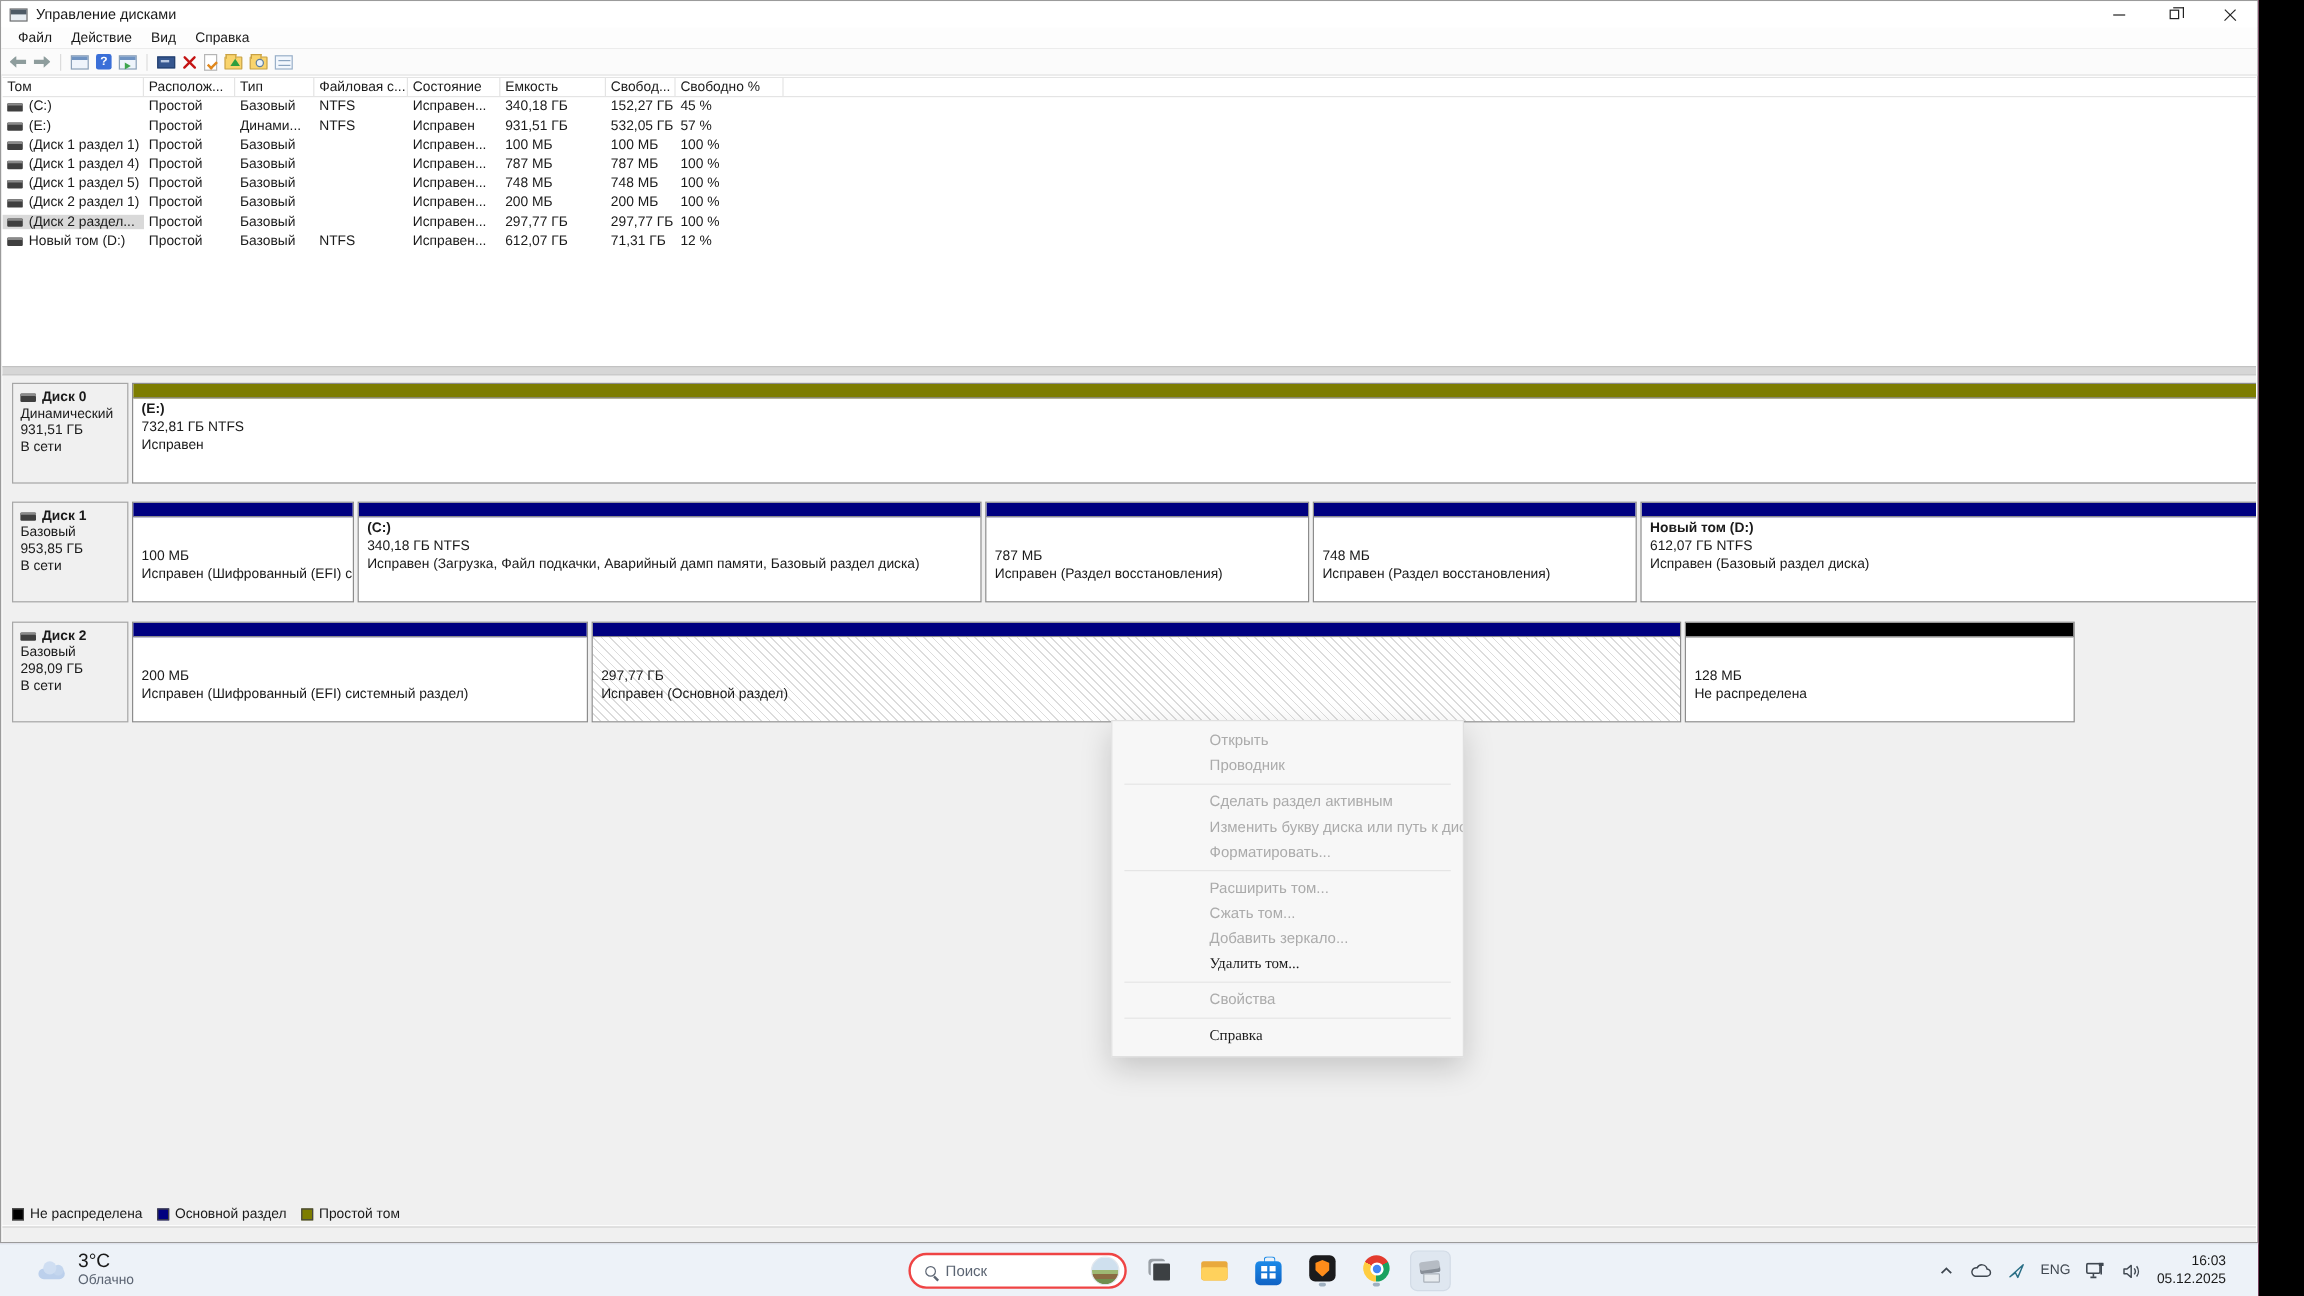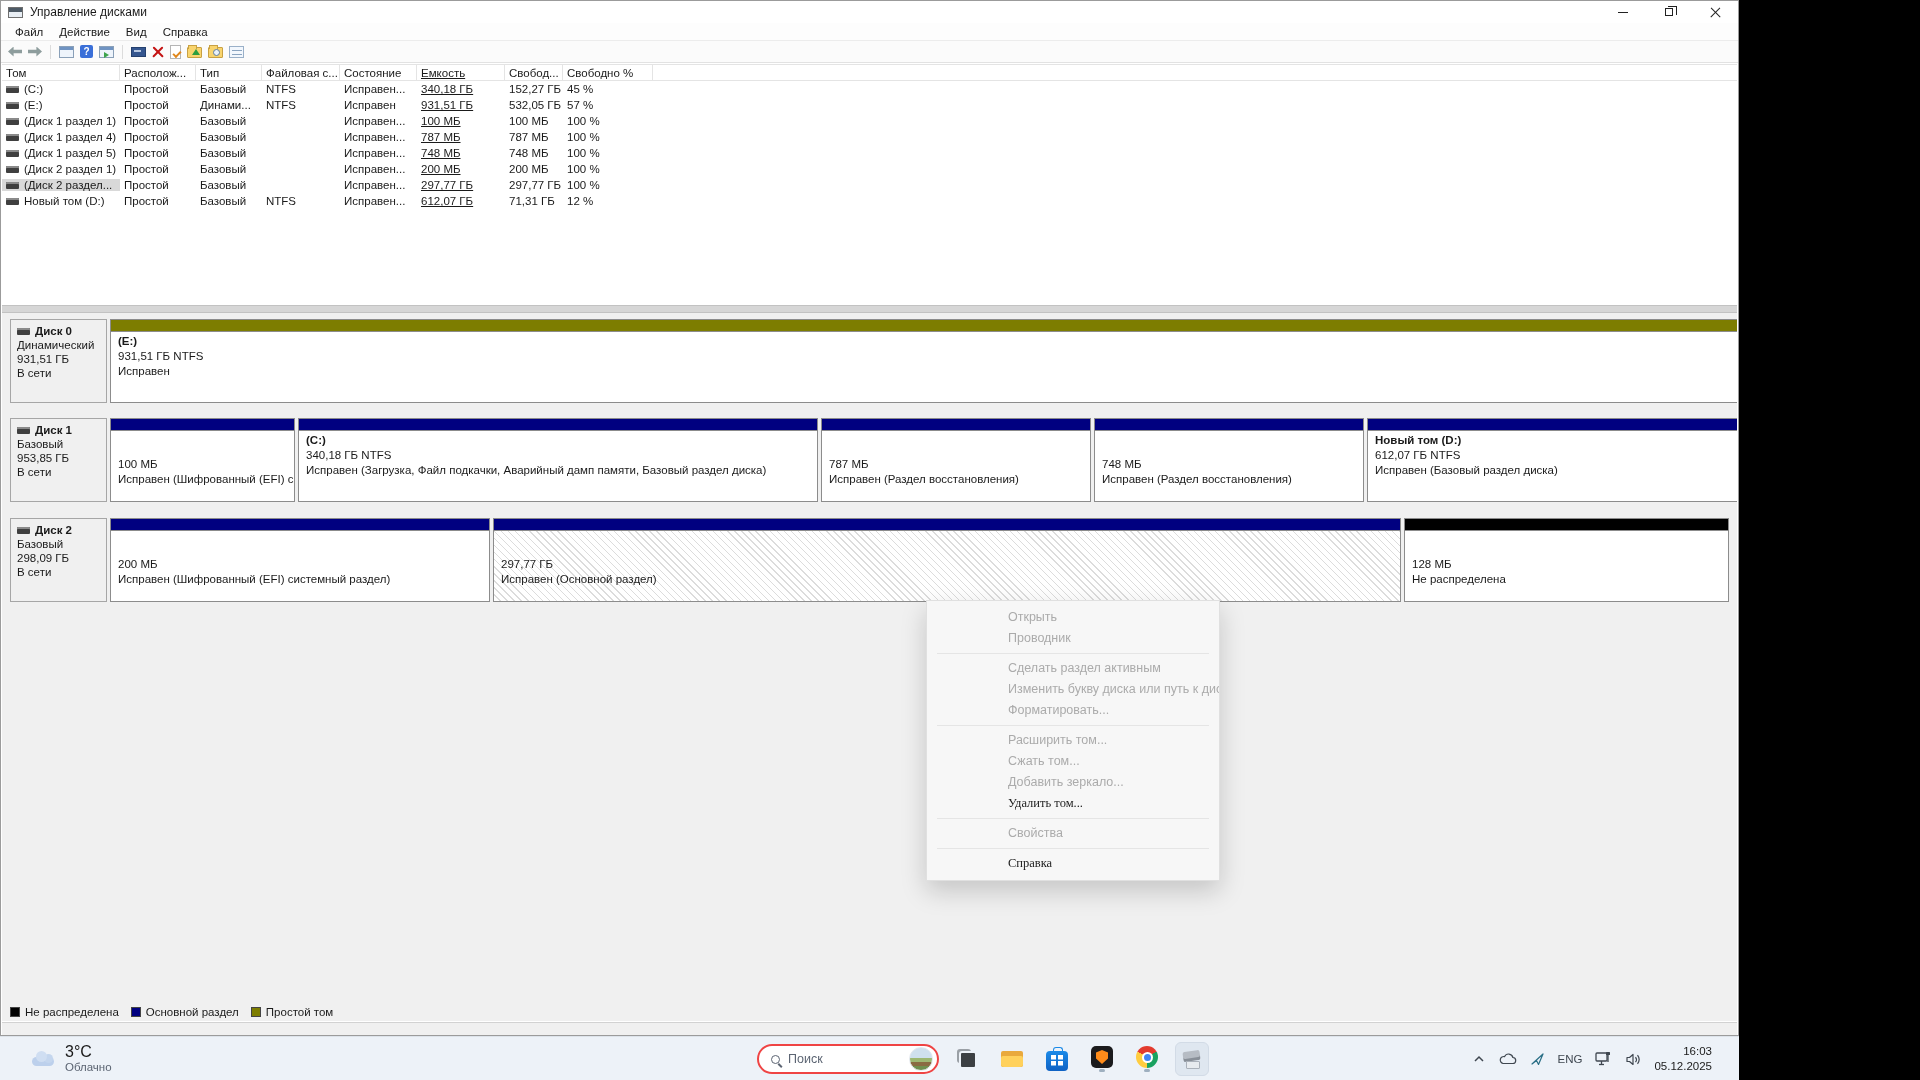--- a/index.html
+++ b/index.html
@@ -1,17 +1,17 @@
 <!DOCTYPE html>
 <html><head>
 <meta charset="utf-8">
 <style>
   html,body{margin:0;padding:0;background:#000;}
   *{box-sizing:border-box;}
-  .screen{position:relative;width:1739px;height:1080px;background:#ec4899;font-family:"Liberation Sans",sans-serif;overflow:hidden;color:#1a1a1a;}
+  .screen{position:relative;width:1882px;height:1080px;background:#ec4899;font-family:"Liberation Sans",sans-serif;overflow:hidden;color:#1a1a1a;}
   
   .window{position:absolute;inset:0 0 44px 0;background:#fff;border:1px solid #9b9b9b;}
   .titlebar{height:22px;display:flex;align-items:center;background:#fff;padding-left:7px;}
   .title-ic{width:15px;height:11px;border:1px solid #6f6f6f;background:#e8eef4;position:relative;flex:none;}
   .title-ic::before{content:"";position:absolute;left:0;top:0;right:0;height:4px;background:#4d5a66;}
   .title-text{font-size:12px;margin-left:7px;}
   .win-controls{margin-left:auto;display:flex;height:22px;}
   .wc{width:46px;display:flex;align-items:center;justify-content:center;}
   .wc-min i{display:block;width:10px;height:1px;background:#222;}
   .wc-max i{display:block;width:8px;height:8px;border:1px solid #222;position:relative;}
@@ -41,21 +41,21 @@
   .ic-folder.up::after{content:"";position:absolute;left:4px;top:1px;border-bottom:6px solid #2e9e3e;border-left:4px solid transparent;border-right:4px solid transparent;}
   .ic-folder.find::after{content:"";position:absolute;left:4px;top:1px;width:5px;height:5px;border:1.5px solid #5f7e9e;border-radius:50%;background:#eaf2fa;}
   .ic-props{width:15px;height:12px;border:1px solid #9ab0c8;background:#f2f7fd;position:relative;}
   .ic-props::before{content:"";position:absolute;left:2px;top:3px;width:10px;height:1.5px;background:#8aa4c0;box-shadow:0 4px 0 #8aa4c0;}
   
   .pane-top{position:absolute;top:63px;left:1px;right:1px;height:241px;background:#fff;overflow:hidden;}
   .thead{display:flex;height:17px;border-top:1px solid #e4e4e4;border-bottom:1px solid #e4e4e4;font-size:11.5px;align-items:center;}
   .th{padding:0 4px;border-right:1px solid #e4e4e4;height:100%;display:flex;align-items:center;overflow:hidden;white-space:nowrap;}
   .trow{display:flex;height:16px;align-items:center;font-size:11.5px;}
   .td{padding:0 4px;overflow:hidden;white-space:nowrap;}
-  .c0{width:118px;} .c1{width:76px;} .c2{width:66px;} .c3{width:78px;} .c4{width:77px;} .c5{width:88px;text-decoration:underline;} .c6{width:58px;} .c7{width:90px;}
+  .c0{width:118px;} .c1{width:76px;} .c2{width:66px;} .c3{width:78px;} .c4{width:77px;} .c5{width:88px;} .c6{width:58px;} .c7{width:90px;}
   .vol-cell{display:flex;align-items:center;gap:5px;}
   .vol-icon{width:13px;height:7px;background:#3f3f3f;border-radius:1px;box-shadow:inset 0 2px 0 #8a8a8a;flex:none;}
   .td.sel{background:#d9d9d9;}
   
   .splitter{position:absolute;top:304px;left:1px;right:1px;height:8px;background:#d6d6d6;border-top:1px solid #c2c2c2;border-bottom:1px solid #c2c2c2;}
   .pane-bottom{position:absolute;top:312px;left:1px;right:1px;bottom:14px;background:#f0f0f0;overflow:hidden;}
   .statusbar{position:absolute;left:1px;right:1px;bottom:0;height:13px;background:#f0f0f0;border-top:1px solid #d2d2d2;}
   
   .disk{position:absolute;left:8px;display:flex;height:84px;}
   .disk-label{width:97px;flex:none;background:#f0f0f0;border:1px solid #a6a6a6;padding:4px 6px;font-size:11.5px;line-height:14px;}
@@ -294,21 +294,21 @@
             </div>
           <div>Динамический</div>
           <div>931,51 ГБ</div>
           <div>В сети</div>
         </div>
         <div class="parts">
           <div class="part" style="width:1797px;">
             <div class="strip olive"></div>
             <div class="pbody">
               <div class="t">(E:)</div>
-              <div>931,51 ГБ NTFS</div>
+              <div>732,81 ГБ NTFS</div>
               <div>Исправен</div>
             </div>
           </div>
         </div>
       </div>
 
       <div class="disk" style="top:105px;">
         <div class="disk-label">
           <div class="dl-name">
               <span class="vol-icon"></span>

